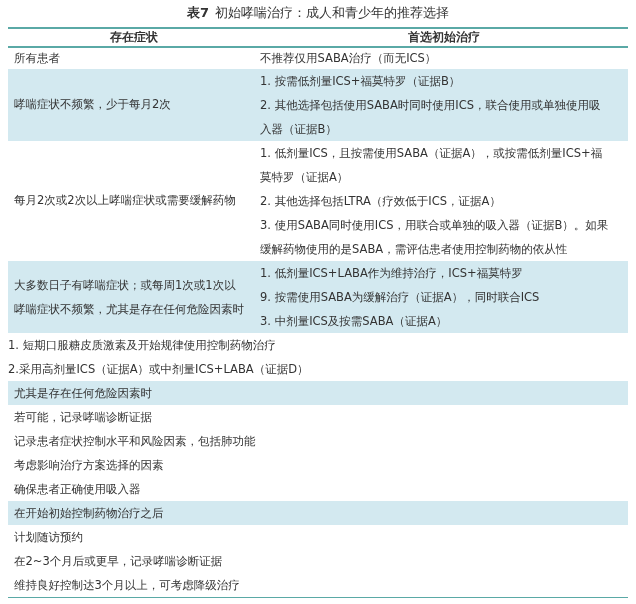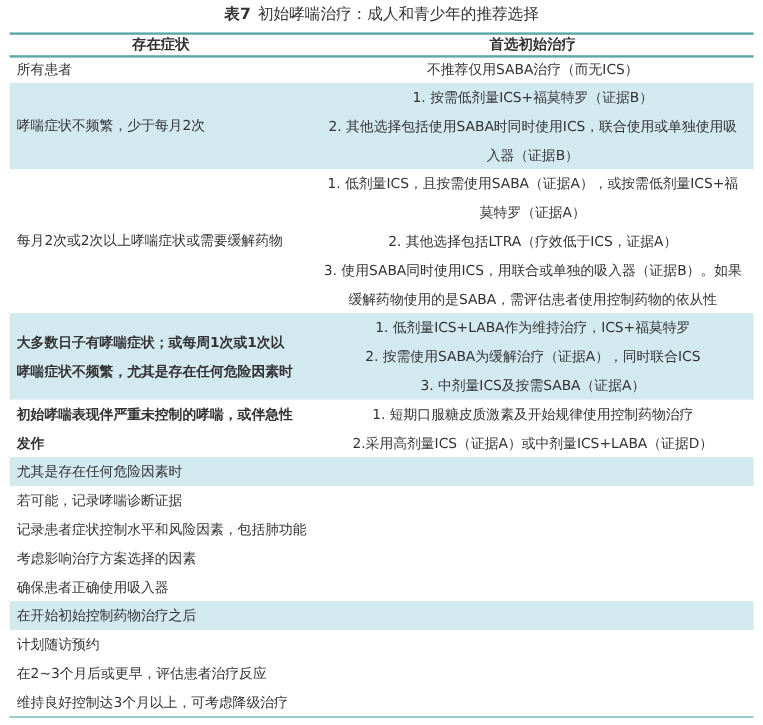--- a/index.html
+++ b/index.html
@@ -7,23 +7,23 @@
   .title { height:25px; line-height:26px; text-align:center; font-size:13px; color:#333; }
   .title .num { font-weight:bold; margin-right:6px; }
   .table { position:absolute; left:8px; top:27px; width:620px; }
   .hline { height:2px; background:#5aa9a6; }
   .header { display:flex; height:17px; line-height:17px; font-size:12px; font-weight:bold; color:#333;align-items:flex-end; }
   .header .c1 { width:252px; text-align:center; }
   .header .c2 { flex:1; text-align:center; }
   .row { display:flex; font-size:11.5px; color:#333; }
   .row.shade { background:#d3e9f0; }
   .c1 { width:252px; padding-left:6px; box-sizing:border-box; display:flex; align-items:center; }
-  .c2 { flex:1; display:flex; flex-direction:column; justify-content:center;text-align:center; }
+  .c2 { flex:1; display:flex; flex-direction:column; justify-content:center; }
   .line { height:24px; line-height:24px; white-space:nowrap; }
-  .c1 .stack { display:flex; flex-direction:column;font-weight:bold; }
+  .c1 .stack { display:flex; flex-direction:column; }
   .full { padding-left:6px; height:24px; line-height:24px; width:100%; }
 </style>
 </head>
 <body>
 
 <div class="title">
   <span class="num">表7</span><span>初始哮喘治疗：成人和青少年的推荐选择</span>
 </div>
 
 <div class="table">
@@ -69,32 +69,26 @@
 
   <div class="row shade">
     <div class="c1">
       <div class="stack">
         <div class="line">大多数日子有哮喘症状；或每周1次或1次以</div>
         <div class="line">哮喘症状不频繁，尤其是存在任何危险因素时</div>
       </div>
     </div>
     <div class="c2">
       <div class="line">1. 低剂量ICS+LABA作为维持治疗，ICS+福莫特罗</div>
-      <div class="line">2. 按需使用SABA为缓解治疗（证据A），同时联合ICS</div>
+      <div class="line">9. 按需使用SABA为缓解治疗（证据A），同时联合ICS</div>
       <div class="line">3. 中剂量ICS及按需SABA（证据A）</div>
     </div>
   </div>
 
   <div class="row">
-    <div class="c1">
-      <div class="stack">
-        <div class="line">初始哮喘表现伴严重未控制的哮喘，或伴急性</div>
-        <div class="line">发作</div>
-      </div>
-    </div>
     <div class="c2">
       <div class="line">1. 短期口服糖皮质激素及开始规律使用控制药物治疗</div>
       <div class="line">2.采用高剂量ICS（证据A）或中剂量ICS+LABA（证据D）</div>
     </div>
   </div>
 
   <div class="row shade">
     <div class="full">尤其是存在任何危险因素时</div>
   </div>
   <div class="row">
@@ -110,20 +104,20 @@
       <div class="full">确保患者正确使用吸入器</div>
     </div>
   <div class="row shade">
     <div class="full">在开始初始控制药物治疗之后</div>
   </div>
 
   <div class="row">
       <div class="full">计划随访预约</div>
     </div>
   <div class="row">
-      <div class="full">在2~3个月后或更早，评估患者治疗反应</div>
+      <div class="full">在2~3个月后或更早，记录哮喘诊断证据</div>
     </div>
   <div class="row">
       <div class="full">维持良好控制达3个月以上，可考虑降级治疗</div>
     </div>
 
   <div class="hline" style="height:1.5px"></div>
 </div>
 
 </body></html>

